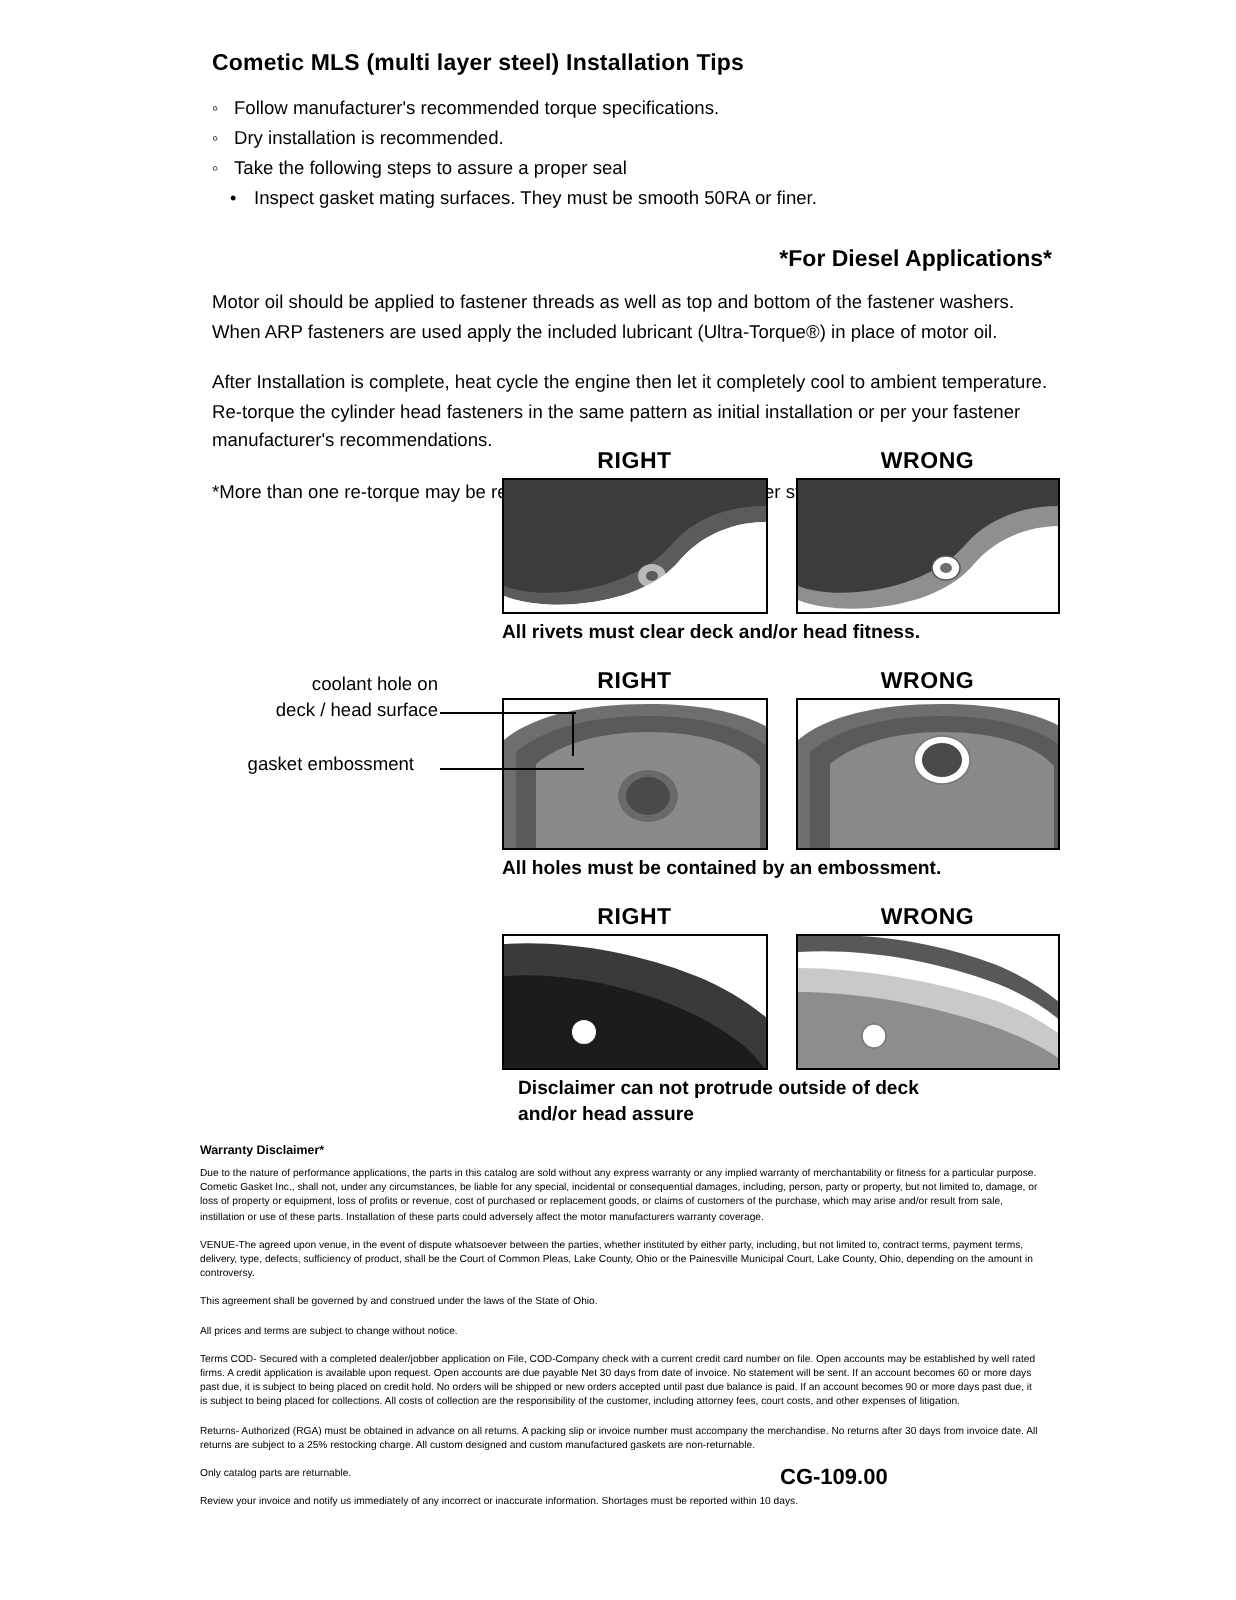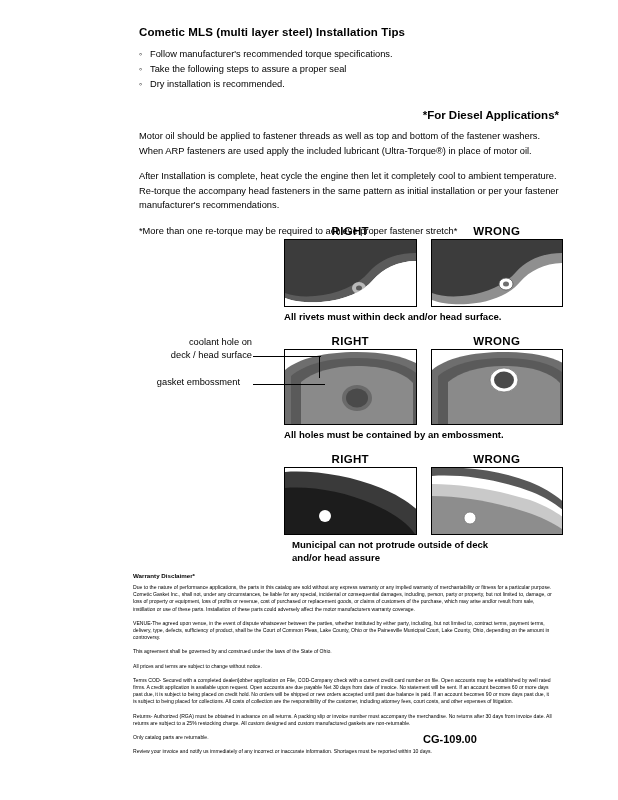--- a/index.html
+++ b/index.html
@@ -14,21 +14,20 @@
     color: #000000;
     position: relative;
     overflow: hidden;
   }
   .page {
     position: relative;
     width: 506px;
     height: 800px;
     padding: 0;
     box-sizing: border-box;
-    margin-left: 33px;
   }
   .content {
     position: absolute;
     left: 106px;
     top: 26px;
     width: 420px;
   }
   h1.title {
     font-size: 11.5px;
     font-weight: bold;
@@ -179,29 +178,30 @@
 </head>
 <body>
 
 <div class="page">
 
   <div class="content">
     <h1 class="title">Cometic MLS (multi layer steel) Installation Tips</h1>
 
     <ul class="bullets">
       <li>Follow manufacturer's recommended torque specifications.</li>
+      <li>Dry installation is recommended.</li>
       <li>Take the following steps to assure a proper seal</li>
-      <li>Dry installation is recommended.</li>
     </ul>
     <ul class="subbullets">
+      <li>Inspect gasket mating surfaces.  They must be smooth 50RA or finer.</li>
     </ul>
 
     <h2 class="section-title">*For Diesel Applications*</h2>
     <p class="body-text">Motor oil should be applied to fastener threads as well as top and bottom of the fastener washers.  When ARP fasteners are used apply the included lubricant (Ultra-Torque®) in place of motor oil.</p>
-    <p class="body-text">After Installation is complete, heat cycle the engine then let it completely cool to ambient temperature. Re-torque the accompany head fasteners in the same pattern as initial installation or per your fastener manufacturer's recommendations.</p>
+    <p class="body-text">After Installation is complete, heat cycle the engine then let it completely cool to ambient temperature. Re-torque the cylinder head fasteners in the same pattern as initial installation or per your fastener manufacturer's recommendations.</p>
     <p class="note-text">*More than one re-torque may be required to achieve proper fastener stretch*</p>
   </div>
 
   <div class="figures">
 
     <div class="fig-group">
       <div class="fig-labels">
         <div class="fig-label">RIGHT</div>
         <div class="fig-label">WRONG</div>
       </div>
@@ -219,21 +219,21 @@
         <div class="fig-box">
           <svg width="143" height="66" viewBox="0 0 143 66" xmlns="http://www.w3.org/2000/svg">
             <rect x="0" y="0" width="143" height="66" fill="#ffffff"></rect>
             <path d="M0,0 L143,0 L143,24 C120,20 100,28 88,42 C78,54 60,62 36,64 C24,65 10,64 0,60 Z" fill="#8f8f8f"></path>
             <path d="M0,0 L143,0 L143,14 C118,10 96,18 84,32 C72,46 52,54 30,56 C18,57 8,56 0,53 Z" fill="#3c3c3c"></path>
             <ellipse cx="74" cy="44" rx="7" ry="6" fill="#ffffff" stroke="#555" stroke-width="0.8"></ellipse>
             <ellipse cx="74" cy="44" rx="3" ry="2.5" fill="#6e6e6e"></ellipse>
           </svg>
         </div>
       </div>
-      <div class="fig-caption">All rivets must within deck and/or head surface.</div>
+      <div class="fig-caption">All rivets must clear deck and/or head fitness.</div>
     </div>
 
     <div class="fig-group" style="margin-top:12px;">
       <div class="fig-labels">
         <div class="fig-label">RIGHT</div>
         <div class="fig-label">WRONG</div>
       </div>
       <div class="fig-row">
         <div class="fig-box tall">
           <svg width="143" height="74" viewBox="0 0 143 74" xmlns="http://www.w3.org/2000/svg">
@@ -277,21 +277,21 @@
           <svg width="143" height="66" viewBox="0 0 143 66" xmlns="http://www.w3.org/2000/svg">
             <rect x="0" y="0" width="143" height="66" fill="#ffffff"></rect>
             <path d="M0,66 L0,16 C30,16 66,22 98,32 C118,39 134,50 143,60 L143,66 Z" fill="#c9c9c9"></path>
             <path d="M0,66 L0,28 C30,28 64,34 94,44 C112,50 128,58 136,66 Z" fill="#8d8d8d"></path>
             <path d="M0,8 C32,6 68,12 100,24 C120,32 136,44 143,56 L143,46 C134,34 118,22 98,14 C66,2 32,-2 0,0 Z" fill="#585858"></path>
             <circle cx="38" cy="50" r="6" fill="#ffffff" stroke="#777" stroke-width="0.8"></circle>
           </svg>
         </div>
       </div>
       <div class="fig-caption indent">
-        <span>Municipal can not protrude outside of deck</span><br>
+        <span>Disclaimer can not protrude outside of deck</span><br>
         <span>and/or head assure</span>
       </div>
     </div>
   </div>
 
   <div class="callout" style="left:104px; top:336px; width:115px;">
     <span>coolant hole on</span><br>
     <span>deck / head surface</span>
   </div>
   <div class="callout-line" style="left:220px; top:356px; width:68px;"></div>

